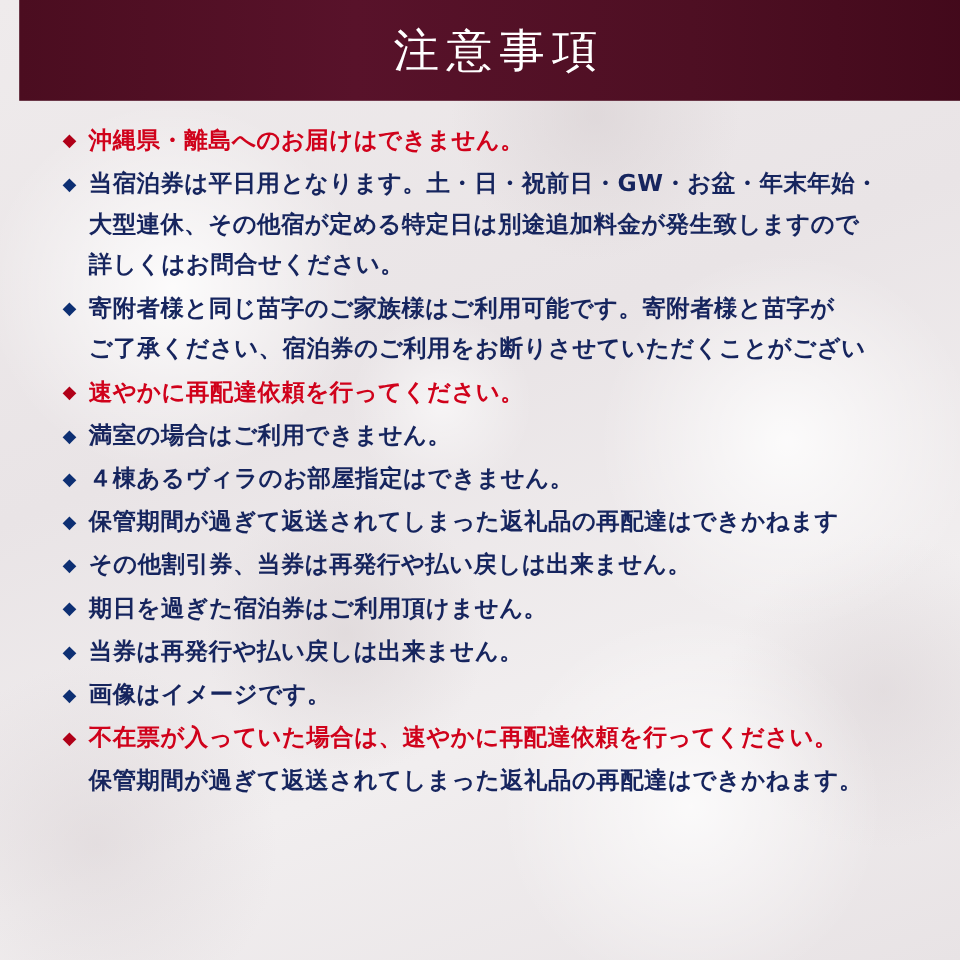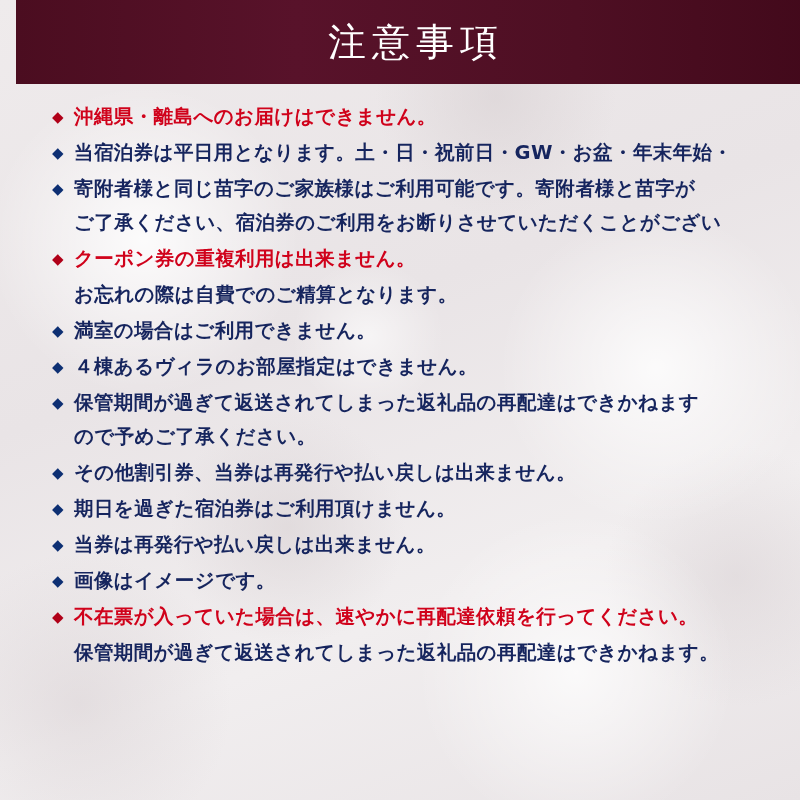--- a/index.html
+++ b/index.html
@@ -104,63 +104,61 @@
         <div class="line c-red">
           <span class="bullet c-darkred-bullet">◆</span>
           <span class="text">沖縄県・離島へのお届けはできません。</span>
         </div>
       </div>
       <div class="item">
         <div class="line c-navy">
           <span class="bullet">◆</span>
           <span class="text">当宿泊券は平日用となります。土・日・祝前日・GW・お盆・年末年始・</span>
         </div>
+        <div class="line c-navy">
+          <span class="bullet spacer">◆</span>
+          <span class="text">大型連休、その他宿が定める特定日は別途追加料金が発生致しますので</span>
+        </div>
+        <div class="line c-navy">
+          <span class="bullet spacer">◆</span>
+          <span class="text">詳しくはお問合せください。</span>
+        </div>
       </div>
       <div class="item">
         <div class="line c-navy">
           <span class="bullet">◆</span>
           <span class="text">寄附者様と同じ苗字のご家族様はご利用可能です。寄附者様と苗字が</span>
         </div>
         <div class="line c-navy">
           <span class="bullet spacer">◆</span>
           <span class="text">ご了承ください、宿泊券のご利用をお断りさせていただくことがござい</span>
         </div>
       </div>
       <div class="item">
         <div class="line c-red">
           <span class="bullet c-darkred-bullet">◆</span>
-          <span class="text">クーポン券の重複利用は出来ません。</span>
-        </div>
-      </div>
-      <div class="item">
-        <div class="line c-navy">
-          <span class="bullet spacer">◆</span>
-          <span class="text">お忘れの際は自費でのご精算となります。</span>
+          <span class="text">速やかに再配達依頼を行ってください。</span>
         </div>
       </div>
       <div class="item">
         <div class="line c-navy">
           <span class="bullet">◆</span>
           <span class="text">満室の場合はご利用できません。</span>
         </div>
       </div>
       <div class="item">
         <div class="line c-navy">
           <span class="bullet">◆</span>
           <span class="text">４棟あるヴィラのお部屋指定はできません。</span>
         </div>
       </div>
       <div class="item">
         <div class="line c-navy">
           <span class="bullet">◆</span>
           <span class="text">保管期間が過ぎて返送されてしまった返礼品の再配達はできかねます</span>
-        </div>
-        <div class="line c-navy">
-          <span class="bullet spacer">◆</span>
-          <span class="text">ので予めご了承ください。</span>
         </div>
       </div>
       <div class="item">
         <div class="line c-navy">
           <span class="bullet">◆</span>
           <span class="text">その他割引券、当券は再発行や払い戻しは出来ません。</span>
         </div>
       </div>
       <div class="item">
         <div class="line c-navy">

